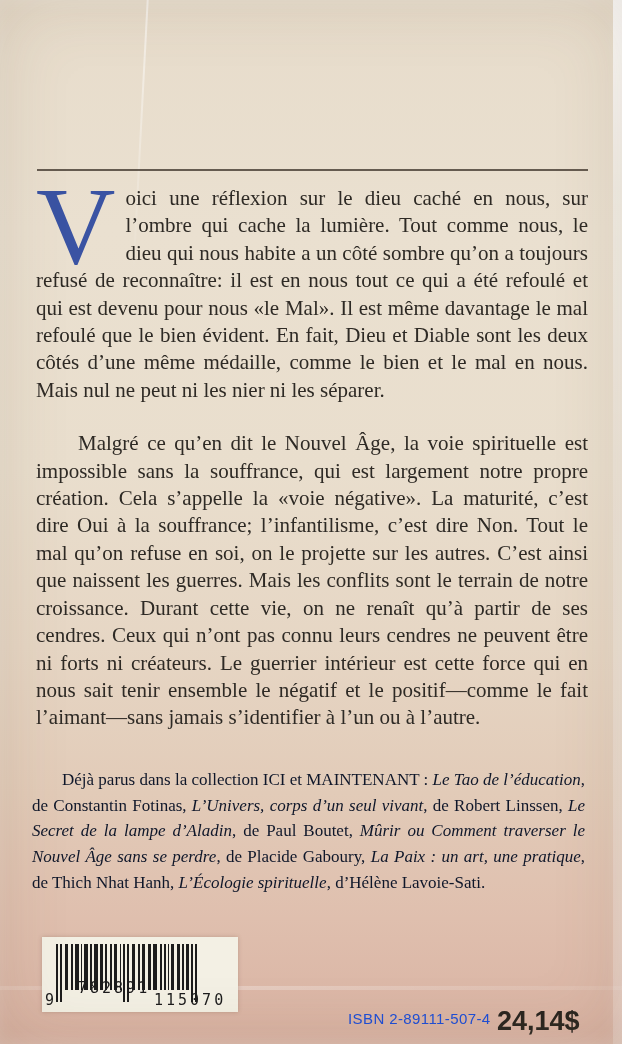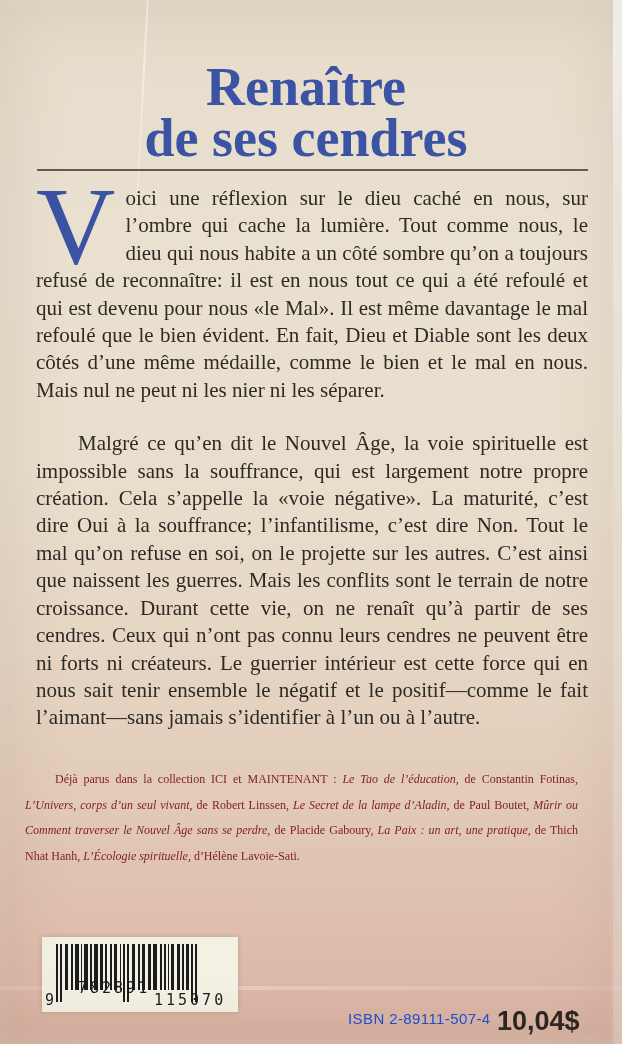--- a/index.html
+++ b/index.html
@@ -23,22 +23,22 @@
     font-weight:bold;font-size:54px;line-height:51px;color:#3a53a3;}
   .rule{position:absolute;top:169px;left:37px;width:551px;height:2px;background:#4e443a;opacity:.85;}
 
   .synopsis{position:absolute;top:185px;left:36px;width:552px;
     font-size:21px;line-height:27.4px;text-align:justify;color:#2e2a25;}
   .dropcap{float:left;font-size:110px;line-height:82px;padding:0 10px 0 0;
     color:#3a53a3;font-weight:normal;}
   .para1{margin:0;}
   .para2{margin:26px 0 0 0;text-indent:42px;}
 
-  .collection{position:absolute;top:767px;left:25px;width:553px;
-    font-size:12px;line-height:25.7px;text-align:justify;text-indent:30px;color:#7f1d1d;}
+  .collection{position:absolute;top:767px;left:32px;width:553px;
+    font-size:17px;line-height:25.7px;text-align:justify;text-indent:30px;color:#0f172a;}
 
   .barcode-label{position:absolute;left:42px;top:937px;width:196px;height:75px;
     background:#f3f0e4;box-shadow:0 0 4px rgba(90,60,40,.25);}
   .bars{position:absolute;left:14px;top:7px;right:6px;line-height:0;white-space:nowrap;}
   .bars .bar{display:inline-block;vertical-align:top;height:46px;background:#1c1c1c;}
   .bars .bar.tall{height:58px;}
   .bars .gap{display:inline-block;vertical-align:top;height:46px;}
   .barcode-digits{position:absolute;bottom:3px;left:0;right:0;height:16px;
     font-family:"DejaVu Sans Mono",monospace;font-size:15px;color:#1c1c1c;}
   .barcode-digits .d0{position:absolute;left:3px;bottom:0;}
@@ -52,40 +52,36 @@
 </style>
 </head>
 <body>
 
 <div class="cover">
 
   <div class="edge-highlight"></div>
   <div class="crease-v"></div>
   <div class="crease-h"></div>
 
-  <header class="title" style="color: rgb(58, 83, 163);">
-    <div>Renaître</div>
-    <div>de ses cendres</div>
-  </header>
 
   <div class="rule"></div>
 
   <main class="synopsis" style="color: rgb(46, 42, 37);">
     <p class="para1"><span class="dropcap" style="color: rgb(58, 83, 163);">V</span><span>oici une réflexion sur le dieu caché en nous, sur l’ombre qui cache la lumière. Tout comme nous, le dieu qui nous habite a un côté sombre qu’on a toujours refusé de reconnaître: il est en nous tout ce qui a été refoulé et qui est devenu pour nous «le Mal». Il est même davantage le mal refoulé que le bien évident. En fait, Dieu et Diable sont les deux côtés d’une même médaille, comme le bien et le mal en nous. Mais nul ne peut ni les nier ni les séparer.</span></p>
     <p class="para2">Malgré ce qu’en dit le Nouvel Âge, la voie spirituelle est impossible sans la souffrance, qui est largement notre propre création. Cela s’appelle la «voie négative». La maturité, c’est dire Oui à la souffrance; l’infantilisme, c’est dire Non. Tout le mal qu’on refuse en soi, on le projette sur les autres. C’est ainsi que naissent les guerres. Mais les conflits sont le terrain de notre croissance. Durant cette vie, on ne renaît qu’à partir de ses cendres. Ceux qui n’ont pas connu leurs cendres ne peuvent être ni forts ni créateurs. Le guerrier intérieur est cette force qui en nous sait tenir ensemble le négatif et le positif—comme le fait l’aimant—sans jamais s’identifier à l’un ou à l’autre.</p>
   </main>
 
   <section class="collection"><span>Déjà parus dans la collection ICI et MAINTENANT : </span><i>Le Tao de l’éducation</i><span>, de Constantin Fotinas, </span><i>L’Univers, corps d’un seul vivant</i><span>, de Robert Linssen, </span><i>Le Secret de la lampe d’Aladin</i><span>, de Paul Boutet, </span><i>Mûrir ou Comment traverser le Nouvel Âge sans se perdre</i><span>, de Placide Gaboury, </span><i>La Paix : un art, une pratique</i><span>, de Thich Nhat Hanh, </span><i>L’Écologie spirituelle</i><span>, d’Hélène Lavoie-Sati.</span></section>
 
   <footer>
     <div class="barcode-label" style="background: rgb(243, 240, 228);">
       <div class="bars"><span class="bar tall" style="width: 2px;"></span><span class="gap" style="width: 2px;"></span><span class="bar tall" style="width: 2px;"></span><span class="gap" style="width: 3px;"></span><span class="bar" style="width: 3px;"></span><span class="gap" style="width: 2.5px;"></span><span class="bar" style="width: 2.5px;"></span><span class="gap" style="width: 2px;"></span><span class="bar" style="width: 4px;"></span><span class="gap" style="width: 1.5px;"></span><span class="bar" style="width: 1.5px;"></span><span class="gap" style="width: 2px;"></span><span class="bar" style="width: 4px;"></span><span class="gap" style="width: 1.5px;"></span><span class="bar" style="width: 2.5px;"></span><span class="gap" style="width: 2px;"></span><span class="bar" style="width: 4px;"></span><span class="gap" style="width: 1.5px;"></span><span class="bar" style="width: 3.5px;"></span><span class="gap" style="width: 2px;"></span><span class="bar" style="width: 2px;"></span><span class="gap" style="width: 2.5px;"></span><span class="bar" style="width: 2.5px;"></span><span class="gap" style="width: 2px;"></span><span class="bar" style="width: 3px;"></span><span class="gap" style="width: 2.5px;"></span><span class="bar" style="width: 1.5px;"></span><span class="gap" style="width: 2px;"></span><span class="bar tall" style="width: 2px;"></span><span class="gap" style="width: 2px;"></span><span class="bar tall" style="width: 2px;"></span><span class="gap" style="width: 3px;"></span><span class="bar" style="width: 3px;"></span><span class="gap" style="width: 2.5px;"></span><span class="bar" style="width: 2.5px;"></span><span class="gap" style="width: 2px;"></span><span class="bar" style="width: 3px;"></span><span class="gap" style="width: 2.5px;"></span><span class="bar" style="width: 3.5px;"></span><span class="gap" style="width: 2px;"></span><span class="bar" style="width: 4px;"></span><span class="gap" style="width: 2.5px;"></span><span class="bar" style="width: 2.5px;"></span><span class="gap" style="width: 2px;"></span><span class="bar" style="width: 2px;"></span><span class="gap" style="width: 1.5px;"></span><span class="bar" style="width: 1.5px;"></span><span class="gap" style="width: 2px;"></span><span class="bar" style="width: 3px;"></span><span class="gap" style="width: 2.5px;"></span><span class="bar" style="width: 3.5px;"></span><span class="gap" style="width: 2px;"></span><span class="bar" style="width: 2px;"></span><span class="gap" style="width: 1.5px;"></span><span class="bar" style="width: 3.5px;"></span><span class="gap" style="width: 2px;"></span><span class="bar tall" style="width: 2px;"></span><span class="gap" style="width: 2px;"></span><span class="bar tall" style="width: 2px;"></span></div>
       <div class="barcode-digits">
         <span class="d0">9</span>
         <span class="d1">782891</span>
         <span class="d2">115070</span>
       </div>
     </div>
     <div class="isbn">ISBN 2-89111-507-4</div>
-    <div class="price">10,04$</div>
+    <div class="price">24,14$</div>
   </footer>
 
 </div>
 
 </body></html>

